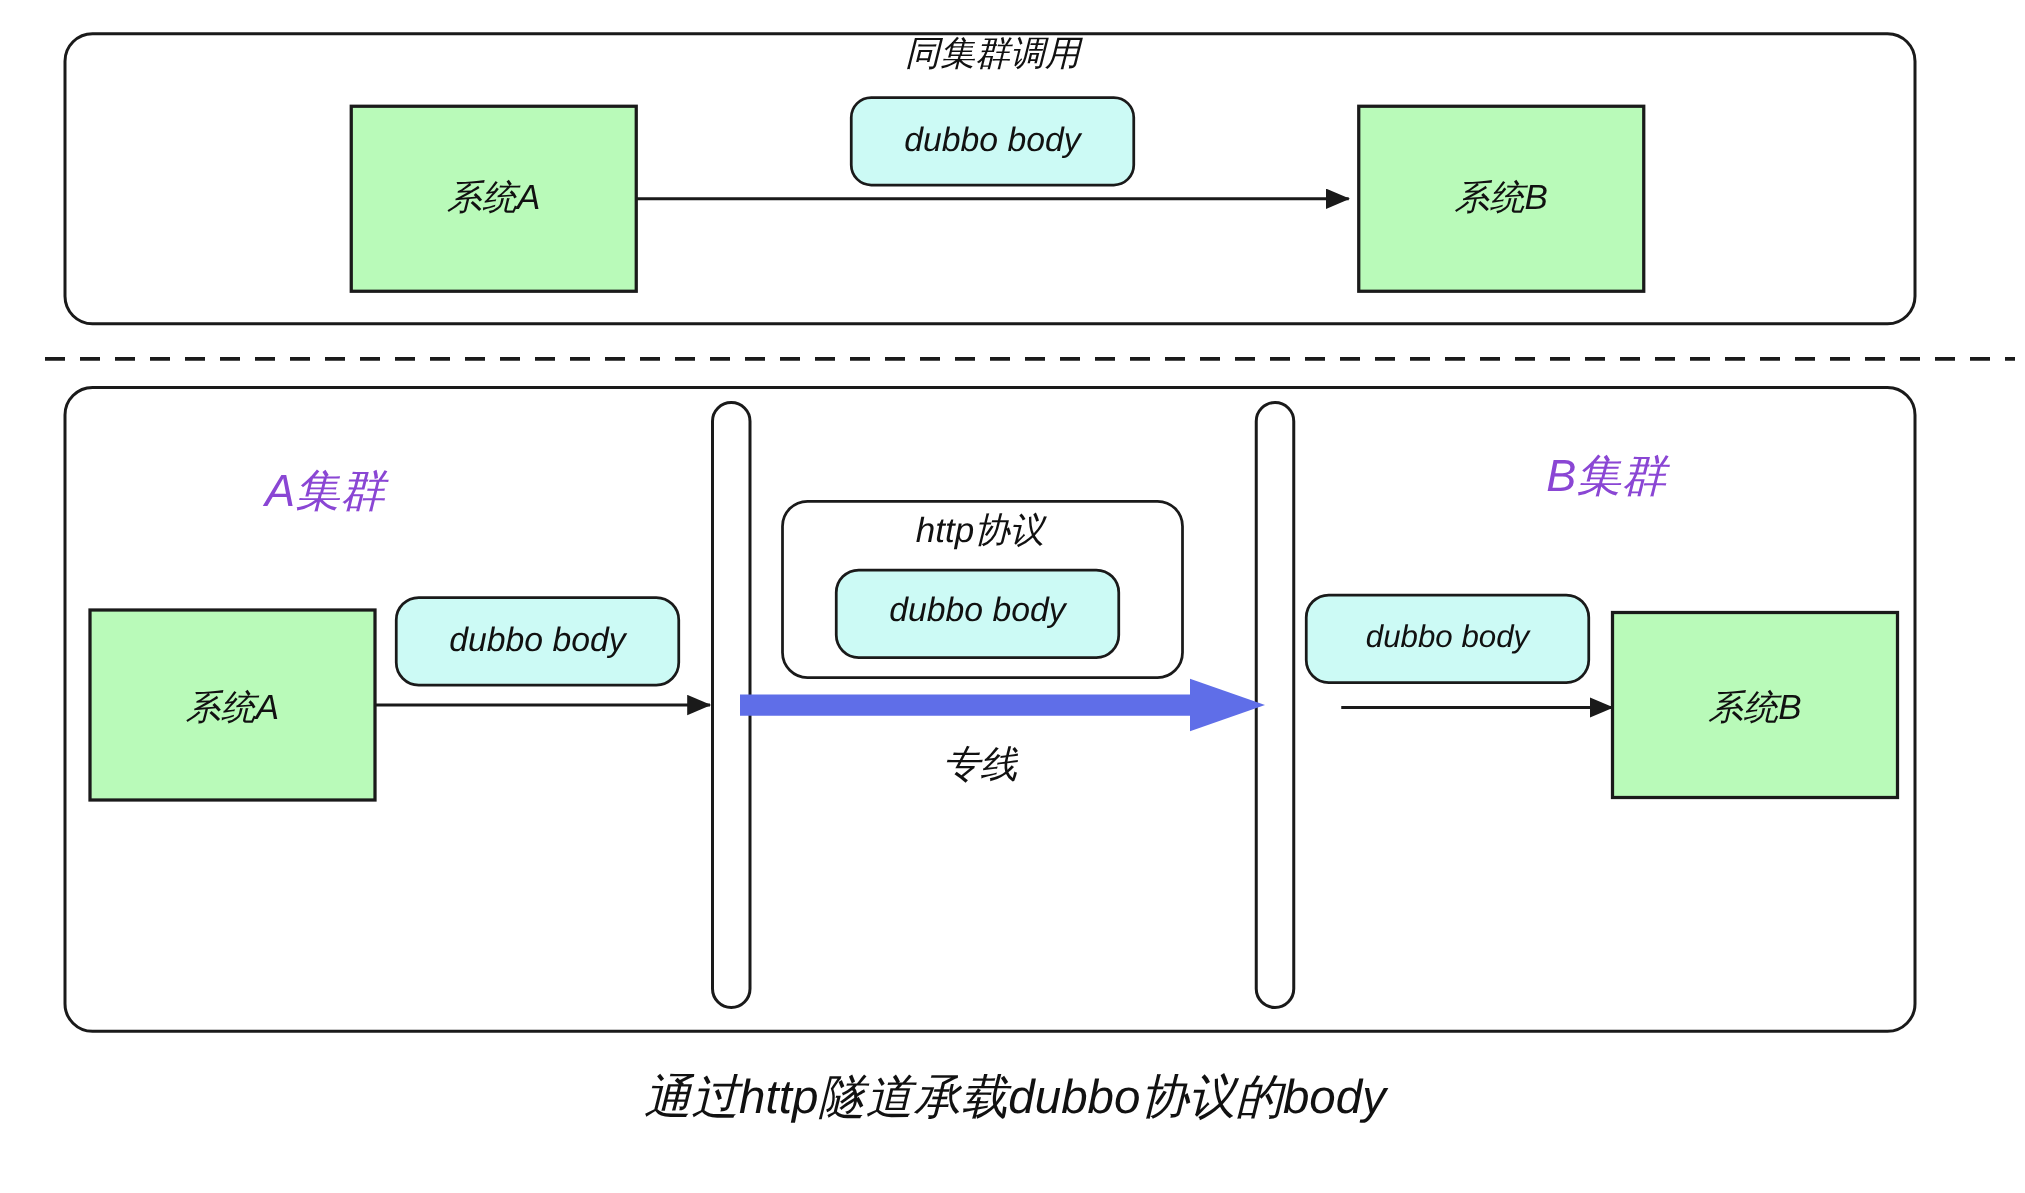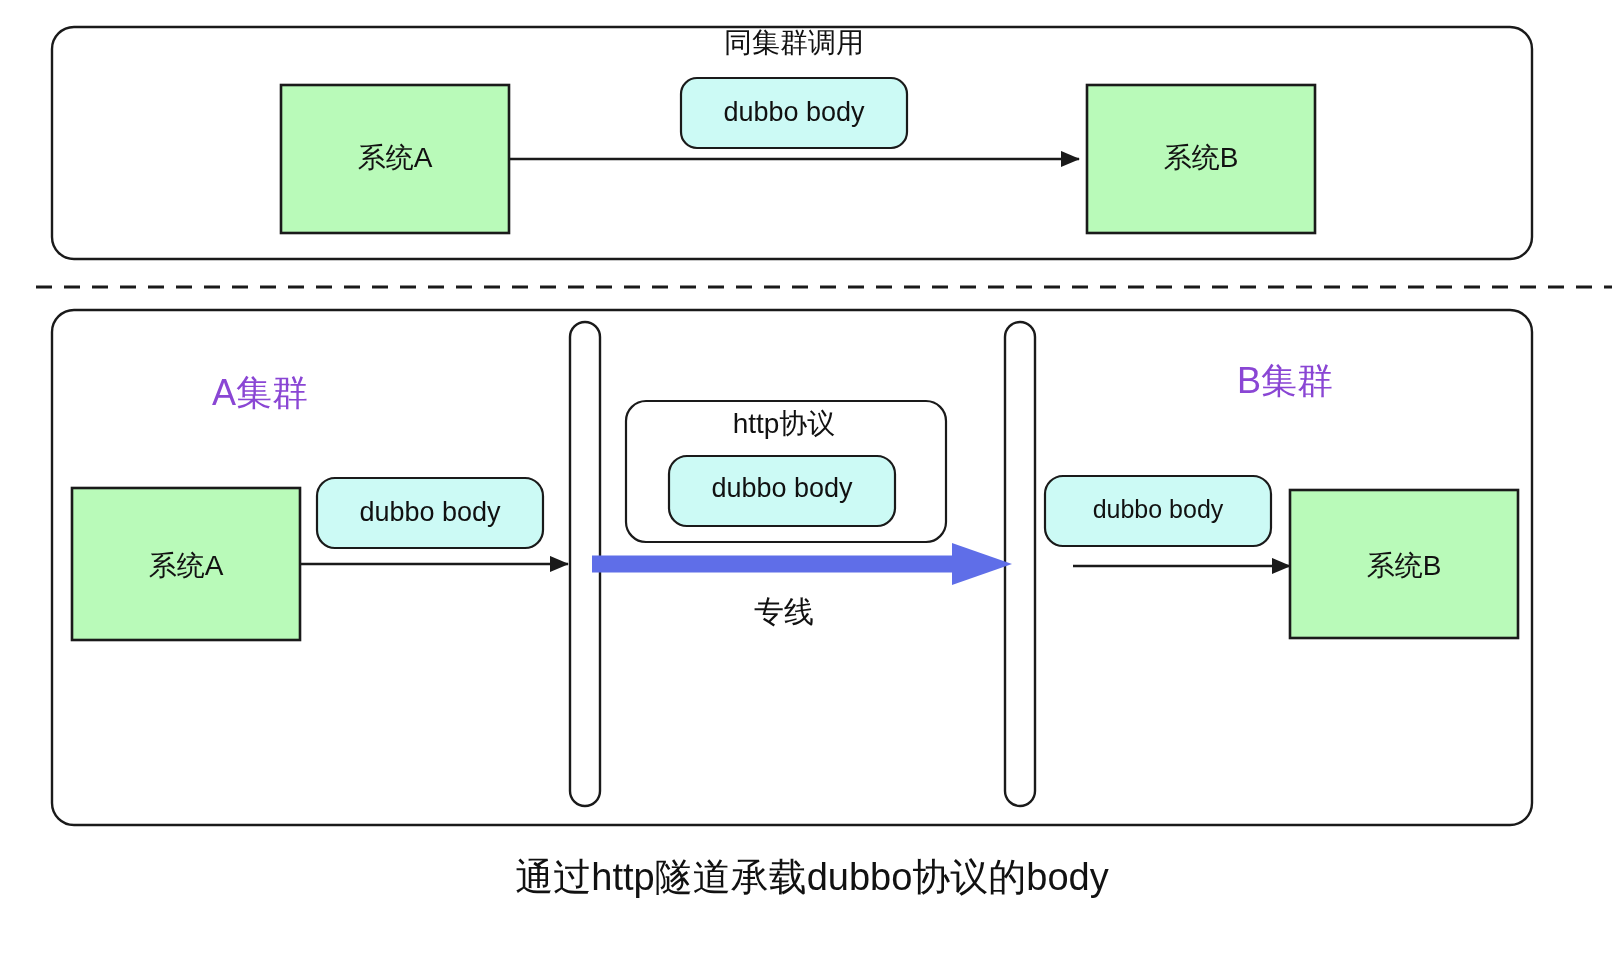--- a/index.html
+++ b/index.html
@@ -10,20 +10,21 @@
   body {
     width: 1620px;
     height: 954px;
     font-family: "Liberation Sans", "DejaVu Sans", sans-serif;
     overflow: hidden;
   }
   #diagram-root {
     position: relative;
     width: 1620px;
     height: 954px;
+    font-style: italic;
   }
   svg.diagram {
     display: block;
     width: 1620px;
     height: 954px;
   }
   .panel-rect {
     fill: #ffffff;
     stroke: #1a1a1a;
     stroke-width: 2.4;

